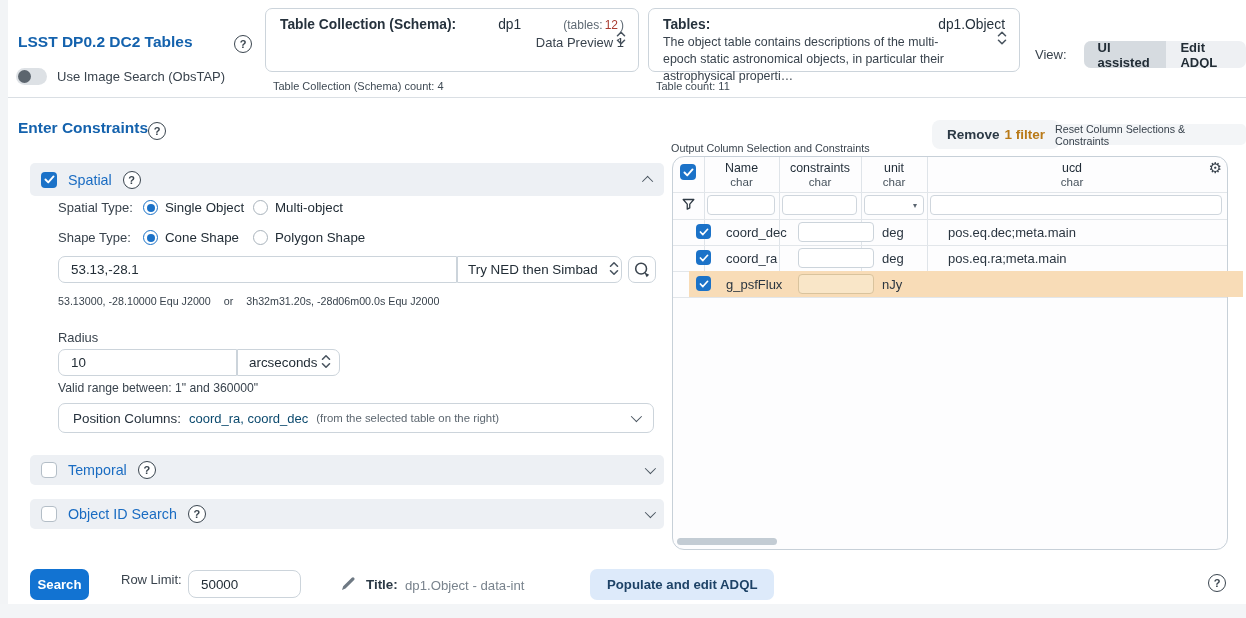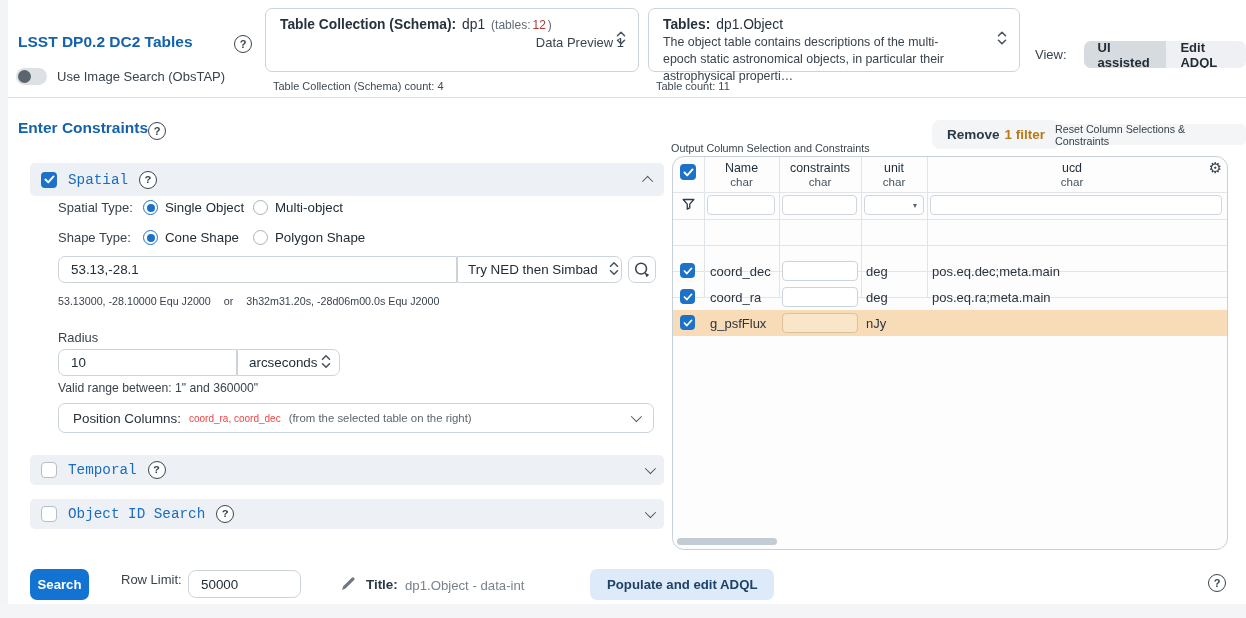--- a/index.html
+++ b/index.html
@@ -35,21 +35,21 @@
   .app-title { left:18px; top:33px; font-size:15.5px; font-weight:700; color:#1462ad; }
   .title-help { left:234px; top:35px; }
   .toggle-row { left:16px; top:68px; display:flex; align-items:center; gap:10px; }
   .toggle { width:31px; height:17px; border-radius:9px; background:#dde1e5; position:relative; cursor:pointer; }
   .toggle .knob { position:absolute; left:2px; top:2px; width:13px; height:13px; border-radius:50%; background:#5c656e; }
   .lbl13 { font-size:13px; color:#39434d; }
 
   .drop-box { border:1px solid #ccd4db; border-radius:7px; background:#fff; padding:8px 14px; cursor:pointer; }
   .schema-box { left:265px; top:8px; width:374px; height:64px; }
   .tables-box { left:648px; top:8px; width:372px; height:64px; }
-  .box-line1 { display:flex; align-items:baseline; gap:6px; font-size:13.8px; color:#26323d; }
+  .box-line1 { display:flex; align-items:baseline; font-size:13.8px; color:#26323d;justify-content:space-between; }
   .box-line1 .b { font-weight:700; }
   .paren { font-size:12px; color:#5f6a74; }
   .paren .red { color:#a93b30; padding:0 2px; }
   .box-line2 { margin-top:3px; font-size:13px; color:#39434d;text-align:right; }
   .box-desc { margin-top:2px; width:304px; font-size:12.4px; line-height:1.38; color:#39434d; }
   .updown { position:absolute; right:12px; top:50%; transform:translateY(-50%); }
   .box-caption { font-size:11px; color:#3f4a54; }
   .schema-caption { left:273px; top:80px; }
   .tables-caption { left:656px; top:80px; }
 
@@ -65,21 +65,21 @@
   .remove-btn { left:932px; top:120px; height:29px; display:flex; align-items:center; gap:5px;
                 padding:0 15px; background:#f3f5f7; border-radius:8px;
                 font-size:13.5px; font-weight:700; color:#2b3945; cursor:pointer; }
   .remove-btn .hl { color:#b97a18; }
   .reset-btn { left:1046px; top:124px; height:21px; display:flex; align-items:center;
                padding:0 9px; background:#f3f5f7; border-radius:5px;
                font-size:10.7px; color:#39434d; cursor:pointer; }
 
   
   .sec-bar { left:30px; width:634px; background:#edf0f4; border-radius:5px;
-             display:flex; align-items:center; padding:0 11px; gap:11px; cursor:pointer;font-family:Liberation Mono, monospace; }
+             display:flex; align-items:center; padding:0 11px; gap:11px; cursor:pointer; }
   .sec-label { color:#1a6cc2; font-size:14.3px; }
   .sec-spacer { margin-left:auto; }
   .sec-spatial { top:163px; height:33px; }
   .sec-temporal { top:455px; height:30px; }
   .sec-objectid { top:499px; height:30px; }
 
   .frow { left:58px; display:flex; align-items:center; font-size:13px; color:#39434d; }
   .frow .flabel { width:85px; }
   .opt { display:flex; align-items:center; gap:7px; color:#222d36; font-size:13.3px; }
   .opt1 { width:110px; }
@@ -103,21 +103,21 @@
   .unit-select { left:237px; top:349px; width:103px; height:27px; border:1px solid #ccd4db;
                  border-radius:0 7px 7px 0; background:#fff; display:flex; align-items:center;
                  padding:0 8px 0 11px; font-size:13.4px; color:#222d36; cursor:pointer; }
   .unit-select .updown { position:static; transform:none; margin-left:auto; }
   .radius-hint { left:58px; top:381px; font-size:12.2px; color:#39434d; }
 
   .pos-box { left:58px; top:403px; width:596px; height:30px; border:1px solid #ccd4db;
              border-radius:7px; background:#fff; display:flex; align-items:center;
              padding:0 14px; gap:8px; cursor:pointer; }
   .pos-label { font-size:13.4px; color:#26323d; }
-  .pos-value { font-size:10px; color:#ef4444; }
+  .pos-value { font-size:13px; color:#0c4a6e; }
   .pos-note  { font-size:11.4px; color:#5c666f; }
   .pos-box .chev { margin-left:auto; }
 
   
   .tbl-caption { left:671px; top:142px; font-size:10.8px; color:#39434d; }
   .tbl-panel { left:672px; top:156px; width:556px; height:394px; border:1px solid #c7d0d8;
                border-radius:12px; background:#fdfdfe; }
   .tbl-panel .vline { position:absolute; top:0; width:1px; height:140px; background:#dfe4e9; }
   .tbl-panel .hline { position:absolute; left:0; width:554px; height:1px; background:#e2e6ea; }
   .th { position:absolute; top:0; height:35px; display:flex; flex-direction:column;
@@ -127,21 +127,21 @@
   .funnel { position:absolute; left:8px; top:40px; cursor:pointer; }
   input.ftxt { position:absolute; height:20px; border:1px solid #cfd6dd; border-radius:4px;
                background:#fff; font-family:inherit; font-size:12px; color:#222d36; outline:none; padding:0 6px; }
   .f-name { left:34px; top:38px; width:68px; }
   .f-cons { left:109px; top:38px; width:75px; }
   .f-unit { position:absolute; left:191px; top:38px; width:60px; height:20px; border:1px solid #cfd6dd;
             border-radius:4px; background:#fff; display:flex; align-items:center;
             justify-content:flex-end; padding:0 6px; font-size:8px; color:#5a6570; cursor:pointer; }
   .f-ucd { left:257px; top:38px; width:292px; }
 
-  .trow { position:absolute; left:0; width:554px; height:26px;margin-top:39px; }
+  .trow { position:absolute; left:16px; width:554px; height:26px; }
   .trow .rbg { position:absolute; inset:0; }
   .trow.hl .rbg { background:#f8dcb7; }
   .trow .cb { position:absolute; left:7px; top:5px; }
   .tcell { position:absolute; top:0; height:26px; display:flex; align-items:center;
            font-size:13px; color:#2a3540; }
   .c-name { left:37px; }
   .c-unit { left:193px; }
   .c-ucd  { left:259px; }
   .cinput { position:absolute; left:109px; top:3px; width:76px; height:20px;
             border:1px solid #ccd4db; border-radius:4px; background:#fff;

